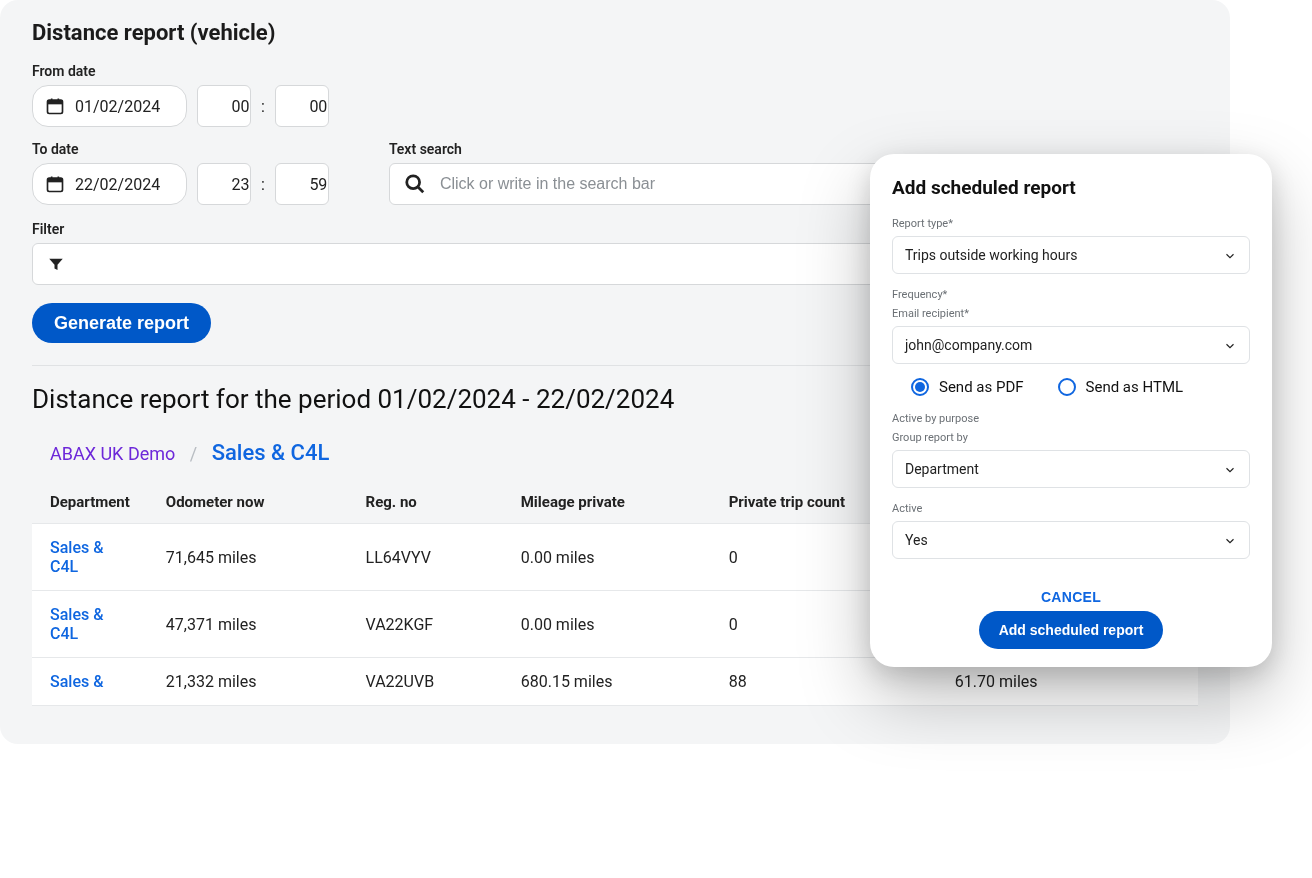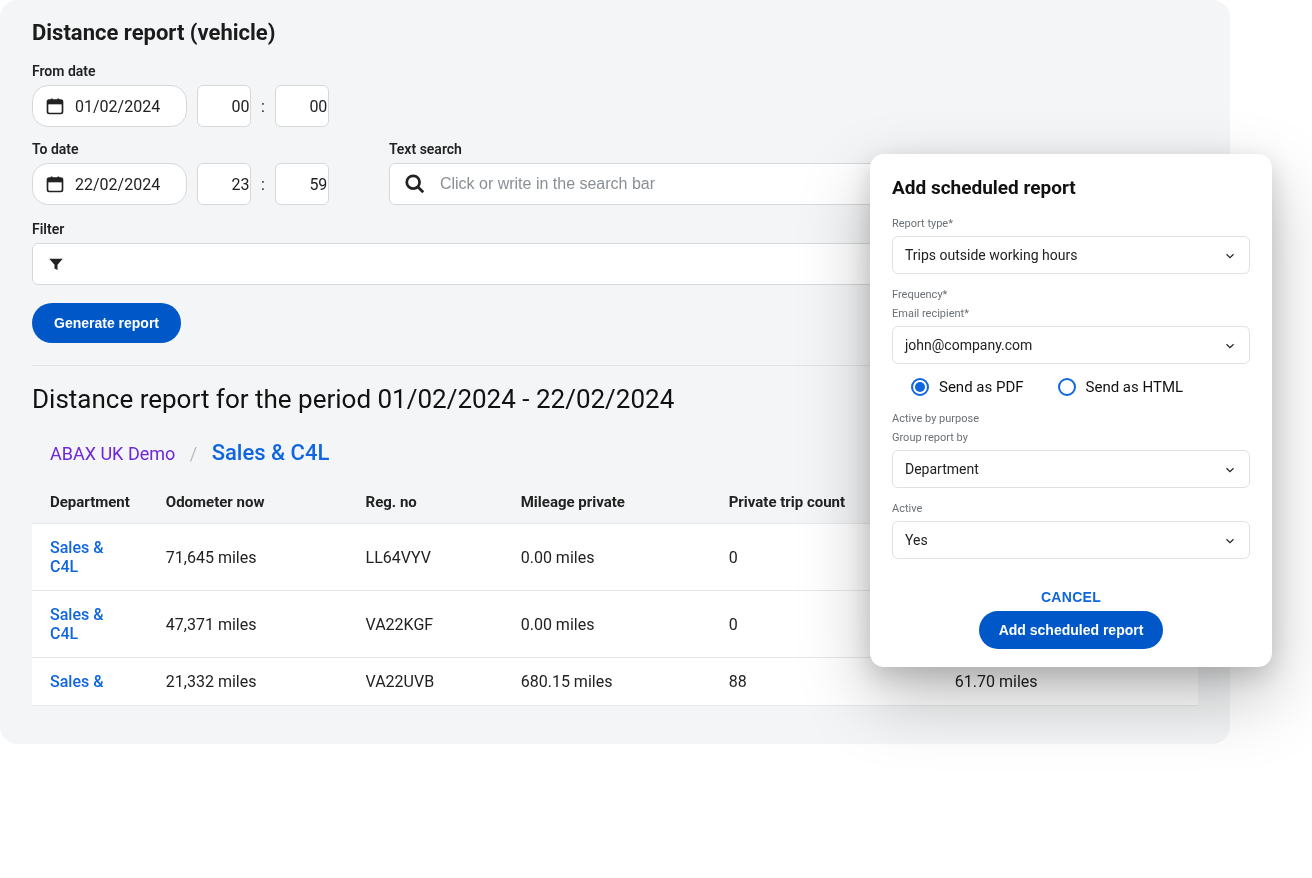--- a/index.html
+++ b/index.html
@@ -42,21 +42,21 @@
   .search-input input::placeholder { color: #8a8f94; }
   .filter-row { margin-bottom: 18px; }
   .filter-input {
     display: flex; align-items: center; gap: 14px;
     background: #fff; border: 1px solid #d6d8da; border-radius: 6px;
     height: 42px; padding: 0 14px; width: 100%;
   }
   .btn-primary {
     background: #0058c8; color: #fff; border: none;
     border-radius: 22px; height: 40px; padding: 0 22px;
-    font-size: 14px; font-weight: 600; cursor: pointer;
+    font-size: 18px; font-weight: 600; cursor: pointer;
   }
   .divider { border: none; border-top: 1px solid #e0e2e4; margin: 22px 0 18px; }
   .period-title { font-size: 26px; font-weight: 400; color: #111; margin-bottom: 26px; }
   .breadcrumb { font-size: 18px; color: #6a6f73; margin-bottom: 18px; padding-left: 18px;}
   .breadcrumb .crumb-root { color: #6d28d9; }
   .breadcrumb .sep { margin: 0 10px; color: #b8bdc2; }
   .breadcrumb .crumb-active { color: #0f66e0; font-size: 22px; font-weight: 500;}
   table.report-table { width: 100%; border-collapse: collapse; background: transparent; }
   .report-table th {
     text-align: left; font-size: 15px; font-weight: 700; color: #222;
@@ -70,21 +70,21 @@
   .report-table td.dept a { color: #0f66e0; text-decoration: none; font-weight: 500;}
   .report-table td.dept { width: 110px; }
   .report-table td:last-child, .report-table th:last-child { padding-right: 40px;}
 
   
   .modal {
     position: absolute;
     left: 870px; top: 154px;
     width: 402px;
     background: #fff;
-    border-radius: 14px;
+    border-radius: 24px;
     box-shadow: 0 30px 70px rgba(0,0,0,.25), 0 8px 24px rgba(0,0,0,.15);
     padding: 22px 22px 18px;
   }
   .modal-title { font-size: 19px; font-weight: 700; color: #111; margin-bottom: 18px; }
   .m-label { font-size: 11px; color: #6b7075; margin-bottom: 6px; }
   .m-select {
     display: flex; align-items: center; justify-content: space-between;
     border: 1px solid #dfe2e5; border-radius: 6px;
     height: 38px; padding: 0 12px; font-size: 14px; color: #222;
     margin-bottom: 14px; background: #fff; cursor: pointer;

